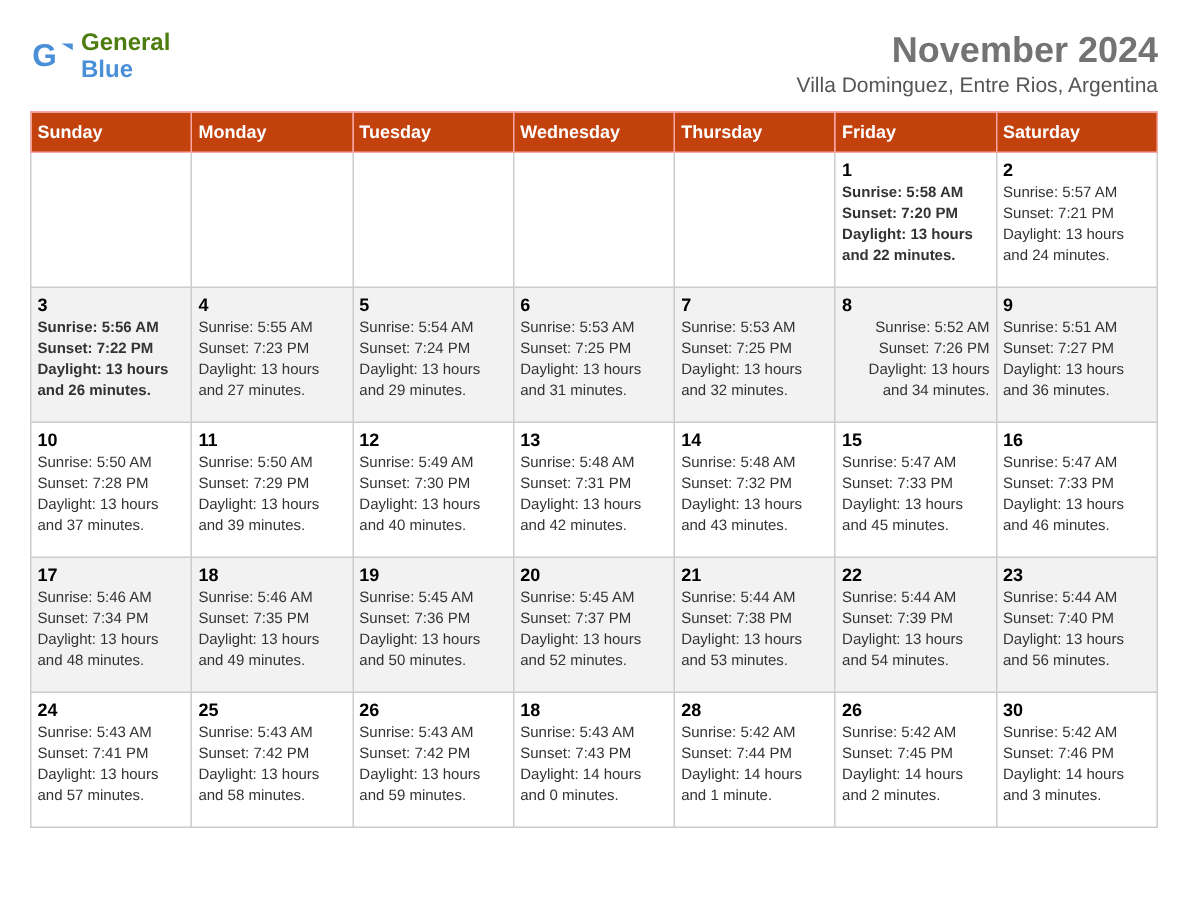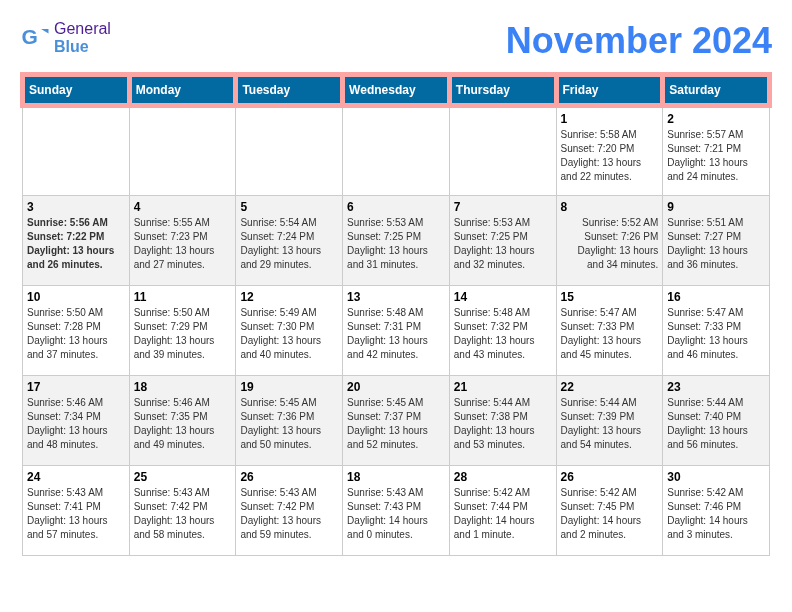--- a/index.html
+++ b/index.html
@@ -20,51 +20,51 @@
       display: flex;
       align-items: center;
       font-size: 18px;
       font-weight: bold;
     }
     .logo-text {
       display: flex;
       flex-direction: column;
       line-height: 1.1;
     }
-    .logo-general { font-size: 16px; font-weight: normal; color: #4c1d95; }
+    .logo-general { font-size: 16px; font-weight: bold; color: #4d7c0f; }
     .logo-blue { font-size: 16px; font-weight: bold; color: #4a90d9; }
     .logo-icon {
       width: 30px;
       height: 30px;
       margin-right: 4px;
     }
     .title-block {
       text-align: right;
     }
     .month-title {
-      font-size: 36px;
+      font-size: 24px;
       font-weight: bold;
-      color: #3b82f6;
+      color: #737373;
     }
     .subtitle {
       font-size: 14px;
       color: #555;
     }
     .calendar {
       width: 100%;
       border-collapse: collapse;
       font-size: 11px;
     }
     .calendar thead th {
-      background-color: #0369a1;
+      background-color: #c2410c;
       color: #fff;
       padding: 6px 4px;
       text-align: left;
       font-size: 12px;
-      border: 5px solid #fca5a5;
+      border: 1px solid #fca5a5;
     }
     .calendar tbody td {
       border: 1px solid #ccc;
       vertical-align: top;
       padding: 4px;
       height: 90px;
       width: 14.28%;
       background: #fff;
     }
     .calendar tbody tr:nth-child(even) td {
@@ -94,20 +94,21 @@
       <text x="2" y="28" font-size="28" fill="#4a90d9">G</text>
       <polygon points="28,8 38,14 38,8" fill="#4a90d9"></polygon>
     </svg>
     <div class="logo-text">
       <span class="logo-general">General</span>
       <span class="logo-blue">Blue</span>
     </div>
   </div>
   <div class="title-block">
     <div class="month-title">November 2024</div>
+    <div class="subtitle">Villa Dominguez, Entre Rios, Argentina</div>
   </div>
 </div>
 
 <table class="calendar">
   <thead>
     <tr>
       <th>Sunday</th>
       <th>Monday</th>
       <th>Tuesday</th>
       <th>Wednesday</th>
@@ -118,21 +119,21 @@
   </thead>
   <tbody id="calendar-body">
   <tr>
         <td class="empty-cell"></td>
         <td class="empty-cell"></td>
         <td class="empty-cell"></td>
         <td class="empty-cell"></td>
         <td class="empty-cell"></td>
         <td>
           <span class="day-number">1</span>
-          <div class="day-info" style="white-space: pre-line;">Sunrise: 5:58 AM
+          <div class="day-info" style="white-space: pre-line; font-weight: bold;">Sunrise: 5:58 AM
 Sunset: 7:20 PM
 Daylight: 13 hours
 and 22 minutes.</div>
         </td>
         <td>
           <span class="day-number">2</span>
           <div class="day-info" style="white-space: pre-line;">Sunrise: 5:57 AM
 Sunset: 7:21 PM
 Daylight: 13 hours
 and 24 minutes.</div>

